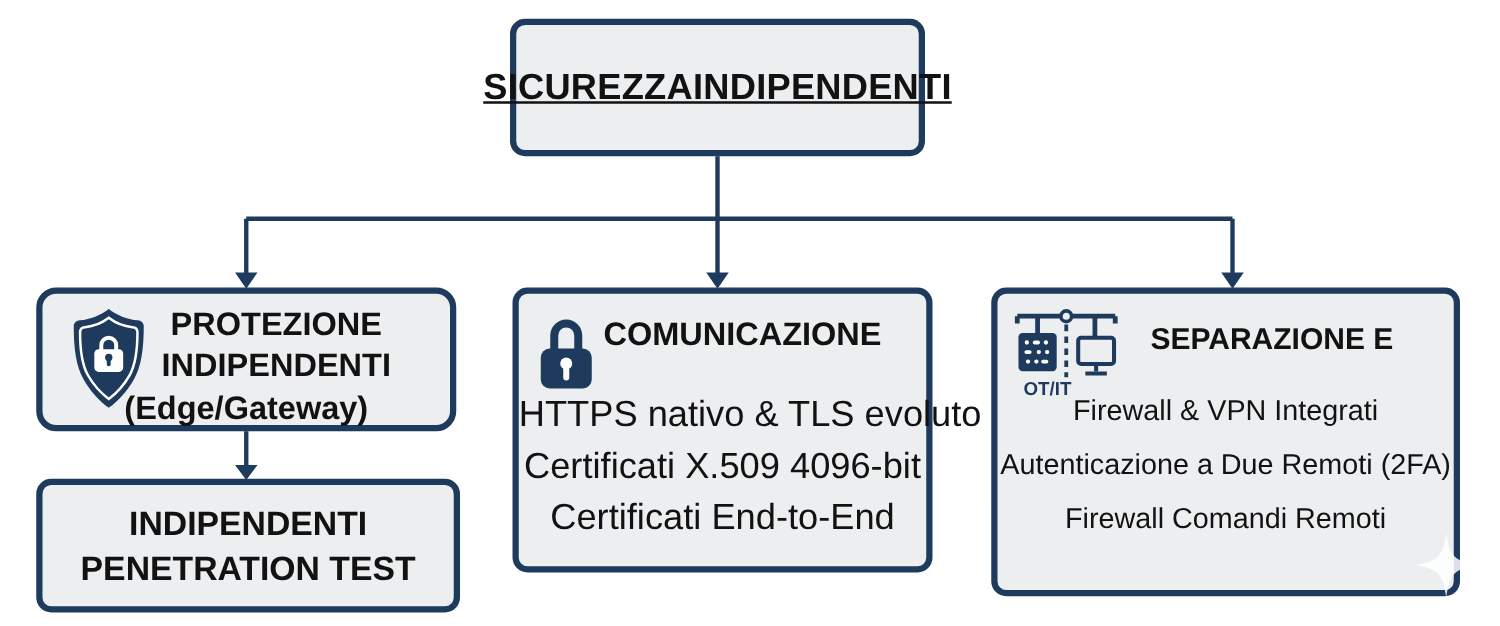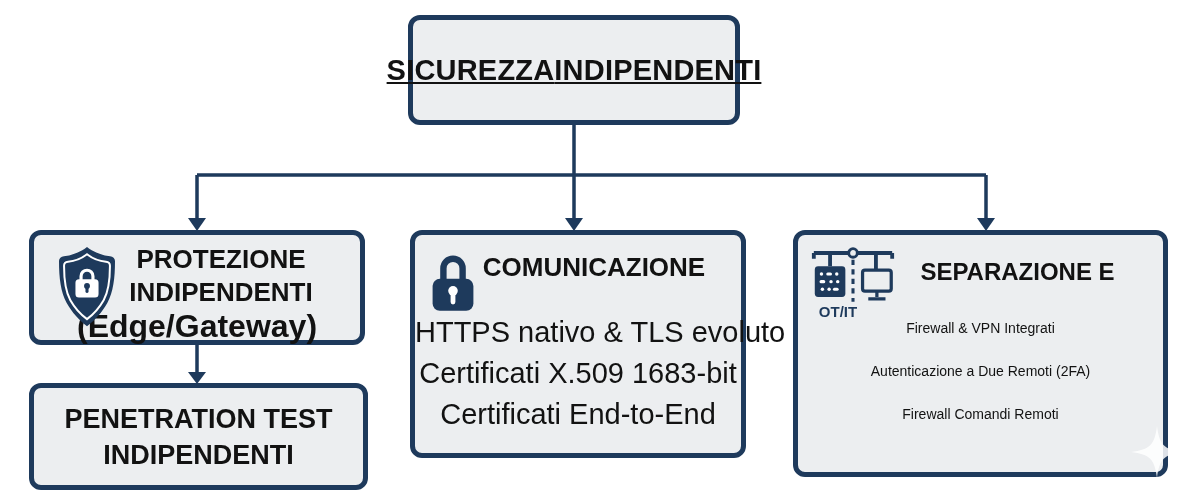--- a/index.html
+++ b/index.html
@@ -18,40 +18,40 @@
     position:absolute;background:var(--fill);
     border:5px solid var(--line);border-radius:12px;
     box-sizing:border-box;text-align:center;z-index:2;
   }
   .line{display:block;white-space:nowrap;}
   
   #node-root{left:408px;top:15px;width:332px;height:110px;
     display:flex;flex-direction:row;align-items:center;justify-content:center;
     font-weight:700;font-size:29px;line-height:36px;letter-spacing:.2px;text-decoration:underline;}
   
-  #node-protezione{left:29px;top:230px;width:336px;height:115px;}
+  #node-protezione{left:29px;top:230px;width:336px;height:115px;border-radius:16px;}
   #node-protezione .icon-wrap{position:absolute;left:18px;top:10px;width:70px;height:84px;}
   #node-protezione .ttl{padding:8px 8px 0 56px;font-weight:700;font-size:26px;line-height:33px;}
-  #node-protezione .sub{font-weight:700;font-size:32px;line-height:34px;}
+  #node-protezione .sub{font-weight:700;font-size:26px;line-height:34px;}
   
   #node-penetration{left:29px;top:383px;width:339px;height:107px;
     display:flex;flex-direction:column;align-items:center;justify-content:center;
     font-weight:700;font-size:27px;line-height:36px;}
   
   #node-comunicazione{left:410px;top:230px;width:336px;height:228px;}
   #node-comunicazione .icon-wrap{position:absolute;left:14px;top:15px;width:48px;height:64px;}
   #node-comunicazione .ttl{padding:16px 12px 0 44px;font-weight:700;font-size:26px;line-height:33px;}
   #node-comunicazione .details{margin-top:28px;font-size:29px;line-height:41px;}
   
   #node-separazione{left:793px;top:230px;width:375px;height:247px;}
   #node-separazione .icon-wrap{position:absolute;left:12px;top:10px;width:86px;height:58px;}
   #node-separazione .icon-label{position:absolute;left:5px;top:68px;width:70px;
     text-align:center;font-weight:700;font-size:15px;color:var(--line);}
   #node-separazione .ttl{padding:18px 16px 0 90px;font-weight:700;font-size:24px;line-height:38px;}
-  #node-separazione .details{margin-top:16px;font-size:14px;line-height:43px;}
+  #node-separazione .details{margin-top:16px;font-size:23px;line-height:43px;}
   #connectors{position:absolute;left:0;top:0;z-index:1;}
   #watermark{position:absolute;left:1117px;top:412px;z-index:5;pointer-events:none;}
 </style>
 </head>
 <body>
 
 <div id="stage">
 
   <svg id="connectors" width="1200" height="501" viewBox="0 0 1200 501">
     <path d="M574 125 V175 M197 175 H986 M197 175 V220 M574 175 V220 M986 175 V220 M197 345 V372" stroke="#1e3a5c" stroke-width="3.5" fill="none"></path>
@@ -78,39 +78,39 @@
       </svg>
     </span>
     <div class="ttl">
       <span class="line">PROTEZIONE</span>
       <span class="line">INDIPENDENTI</span>
     </div>
     <div class="sub">(Edge/Gateway)</div>
   </div>
 
   <div class="box" id="node-penetration">
+    <span class="line">INDIPENDENTI</span>
     <span class="line">PENETRATION TEST</span>
-    <span class="line">INDIPENDENTI</span>
   </div>
 
   <div class="box" id="node-comunicazione">
     <span class="icon-wrap">
       <svg width="48" height="64" viewBox="0 0 60 80">
         <path d="M18 40 V23 a12 12 0 0 1 24 0 V40" fill="none" stroke="#1e3a5c" stroke-width="8"></path>
         <rect x="4.5" y="36" width="51" height="40" rx="9" fill="#1e3a5c"></rect>
         <circle cx="30" cy="51" r="6" fill="#ffffff"></circle>
         <rect x="27" y="54" width="6" height="14" rx="3" fill="#ffffff"></rect>
       </svg>
     </span>
     <div class="ttl">
       <span class="line">COMUNICAZIONE</span>
     </div>
     <div class="details">
       <span class="line">HTTPS nativo &amp; TLS evoluto</span>
-      <span class="line">Certificati X.509 1683-bit</span>
+      <span class="line">Certificati X.509 4096-bit</span>
       <span class="line">Certificati End-to-End</span>
     </div>
   </div>
 
   <div class="box" id="node-separazione">
     <span class="icon-wrap">
       <svg width="86" height="58" viewBox="0 0 90 60">
         <path d="M4 8 H86 M4 8 V14 M86 8 V14 M21 8 V22 M69 8 V26" fill="none" stroke="#1e3a5c" stroke-width="4"></path>
         <line x1="45" y1="15" x2="45" y2="59" stroke="#1e3a5c" stroke-width="3.2" stroke-dasharray="5.5 4.5"></line>
         <circle cx="45" cy="8" r="4.5" fill="#eceef0" stroke="#1e3a5c" stroke-width="3"></circle>

